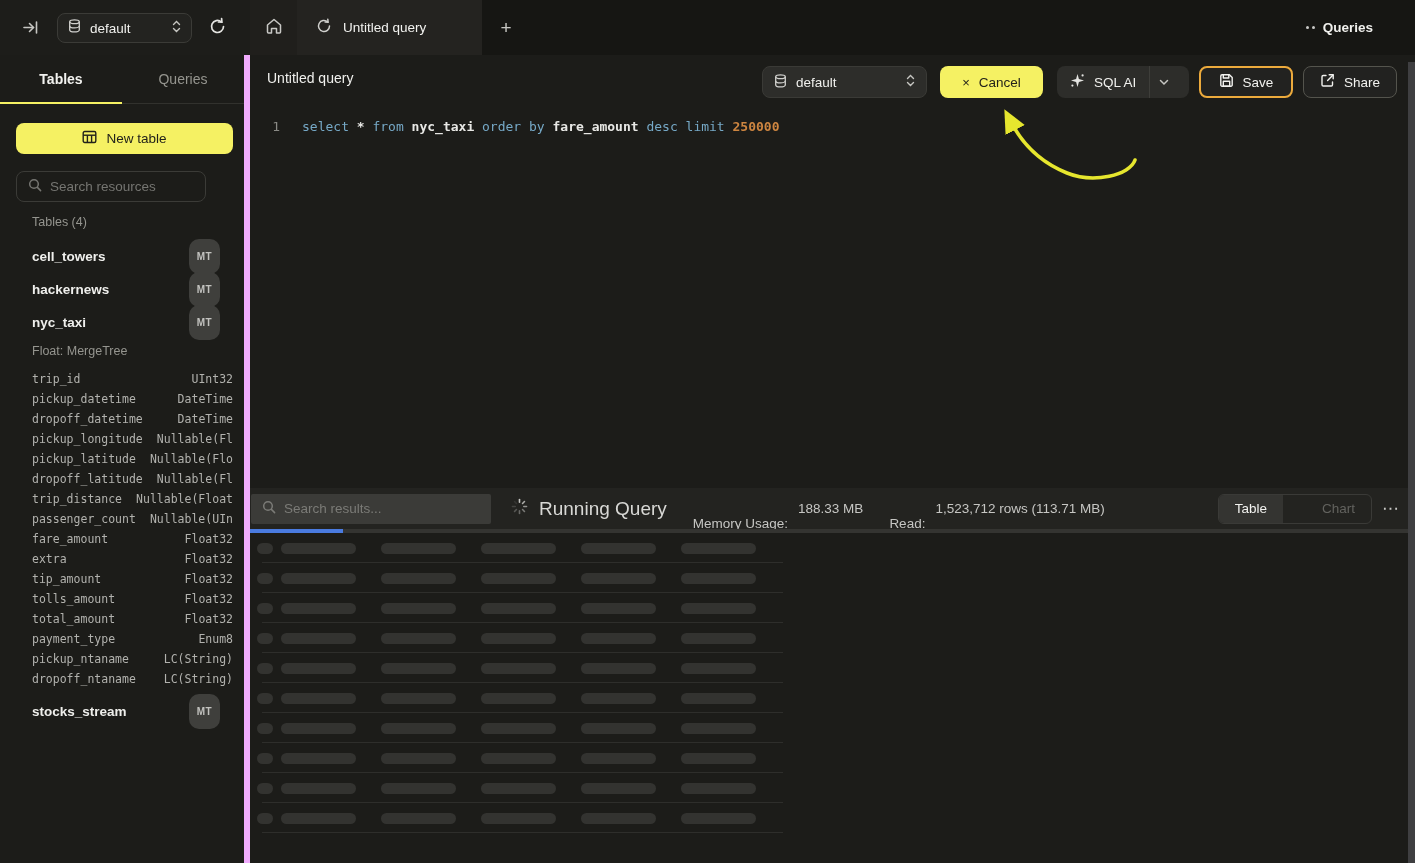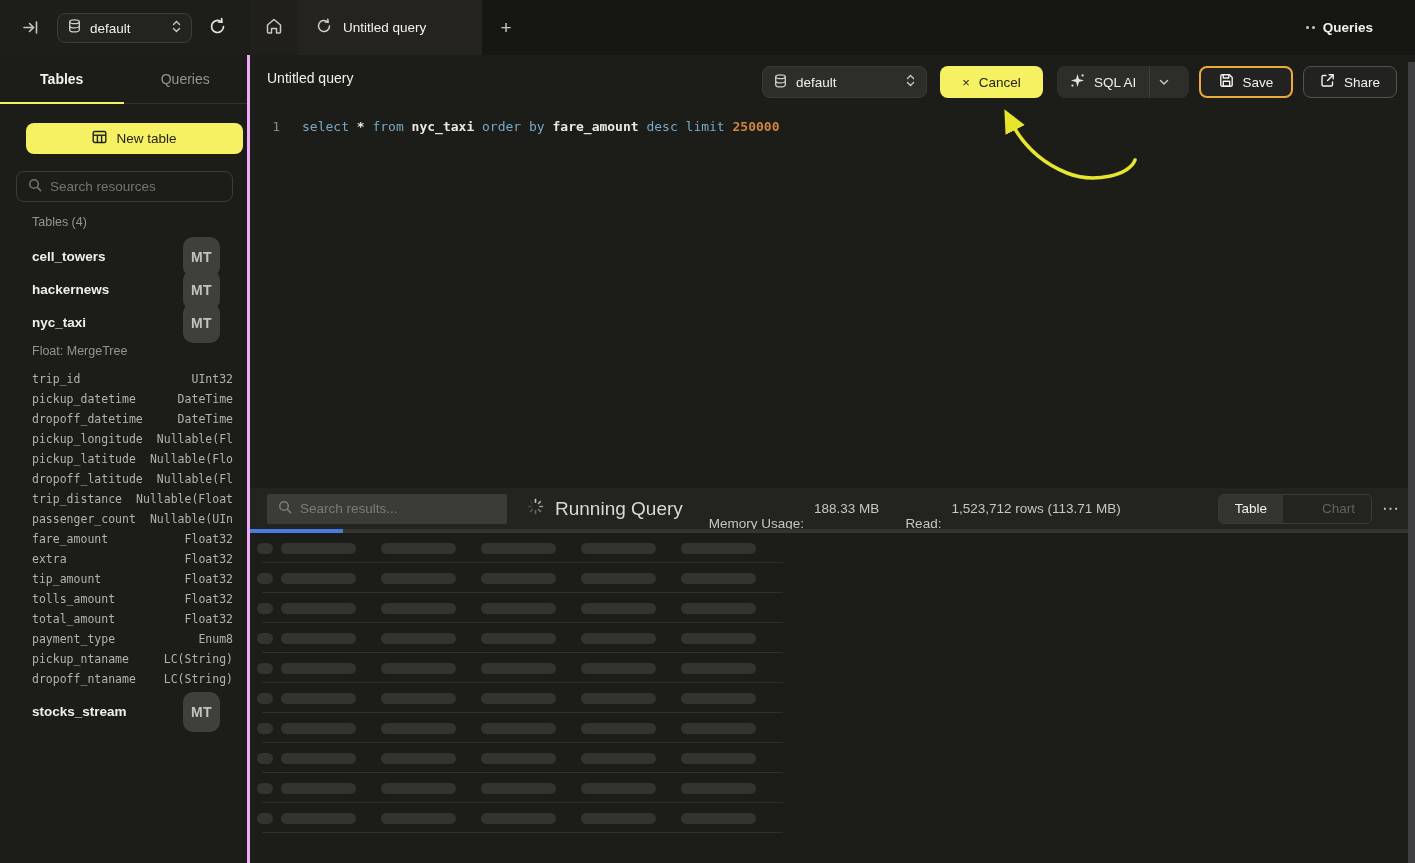--- a/index.html
+++ b/index.html
@@ -28,41 +28,41 @@
   .new-tab { position:absolute; left:482px; top:0; width:48px; height:55px;
     display:flex; align-items:center; justify-content:center; color:#c6c6c2; font-size:19px; cursor:pointer; }
   .queries-btn { position:absolute; right:42px; top:0; height:55px;
     display:flex; align-items:center; gap:8px; cursor:pointer; }
   .queries-btn .dots { display:flex; gap:3px; }
   .queries-btn .dots i { width:3px; height:3px; border-radius:50%; background:#c9c9c6; }
   .queries-btn .lbl { font-size:13.5px; font-weight:600; color:#f0f0ed; }
 
   
   .sidebar { position:absolute; left:0; top:55px; width:250px; height:808px;
-    background:#1c1c19; border-right:3px solid #f0abfc; }
+    background:#1c1c19; border-right:6px solid #f0abfc; }
   .sidebar-tabs { height:49px; border-bottom:1px solid #31312d; display:flex; }
   .stab { width:125px; position:relative; display:flex; align-items:center; justify-content:center;
     font-size:14px; color:#95958f; cursor:pointer; }
   .stab.active { color:#f2f2ef; font-weight:600; }
   .stab.active .underline { position:absolute; bottom:-1px; left:0; width:100%; height:2px; background:#f5f163; }
   .new-table-btn { position:absolute; left:16px; top:68px; width:217px; height:31px;
     background:#f5f163; border:none; border-radius:8px; display:flex; align-items:center; justify-content:center;
-    gap:9px; font-size:13.5px; font-weight:500; color:#22221a; cursor:pointer; font-family:inherit;margin-left:10px; }
-  .search-box { position:absolute; left:16px; top:116px; width:217px; height:31px;
+    gap:9px; font-size:13.5px; font-weight:500; color:#22221a; cursor:pointer; font-family:inherit; }
+  .search-box { position:absolute; left:16px; top:116px; width:190px; height:31px;
     border:1px solid #3b3b37; border-radius:8px; display:flex; align-items:center; padding:0 11px; gap:8px; }
   .search-box input { flex:1; background:transparent; border:none; outline:none;
     font-size:13.5px; color:#e8e8e5; font-family:inherit; min-width:0; }
   .search-box input::placeholder { color:#757571; }
   .section-label { position:absolute; left:32px; top:160px; font-size:12.5px; color:#95958f; }
   #tables-list { position:absolute; left:0; top:185px; width:250px; }
   .table-row { height:33px; display:flex; align-items:center; justify-content:space-between;
     padding:0 30px 0 32px; cursor:pointer; }
   .table-row.gap { margin-top:6px; }
   .table-row .tname { font-size:13.5px; font-weight:600; color:#efefec; }
-  .badge { background:#3f3f3c; color:#c2c2bf; font-size:14px; font-weight:700;
+  .badge { background:#3f3f3c; color:#c2c2bf; font-size:10px; font-weight:700;
     padding:12px 8px; border-radius:10px; letter-spacing:.4px; }
   .engine-row { height:24px; padding:0 32px; font-size:12.5px; color:#95958f;
     display:flex; align-items:center; }
   .cols { padding-top:6px; }
   .col-row { height:20px; display:flex; align-items:center; justify-content:space-between;
     padding:0 17px 0 32px; font-family:"DejaVu Sans Mono", monospace; font-size:11.5px; color:#b2b2ae; }
   .col-row .ctype { white-space:nowrap; }
 
   
   .query-header { position:absolute; left:250px; top:55px; width:1165px; height:49px; }
@@ -90,21 +90,21 @@
   .gutter { width:14px; text-align:right; margin-right:22px; color:#8a8a85; }
   .tk-kw { color:#76a9c7; }
   .tk-id { color:#e8e8e5; font-weight:bold; }
   .tk-num { color:#cd8540;font-weight:bold; }
   .tk-sp { white-space:pre; }
   .annot-arrow { position:absolute; left:980px; top:100px; pointer-events:none; }
 
   
   .rtoolbar { position:absolute; left:250px; top:488px; width:1165px; height:41px;
     background:#232320; display:flex; align-items:center; }
-  .rsearch { margin-left:17px; width:240px; height:30px; background:#3b3b38; border-radius:2px;
+  .rsearch { margin-left:1px; width:240px; height:30px; background:#3b3b38; border-radius:2px;
     display:flex; align-items:center; padding:0 11px; gap:8px; flex:none;justify-content:center; }
   .rsearch input { flex:1; background:transparent; border:none; outline:none;
     font-size:13.5px; color:#e8e8e5; font-family:inherit; min-width:0; }
   .rsearch input::placeholder { color:#7b7b77; }
   .spinner { margin-left:20px; flex:none; }
   .status-text { margin-left:11px; font-size:19px; color:#d8d8d5; white-space:nowrap; }
   .stat-label { margin-left:26px; font-size:13.5px; color:#c6c6c3; white-space:nowrap;margin-top:29px; }
   .stat-value { margin-left:10px; font-size:13.5px; color:#c6c6c3; white-space:nowrap; }
   .view-toggle { margin-left:auto; display:flex; height:30px; border:1px solid #3a3a37;
     border-radius:6px; overflow:hidden; flex:none; }

